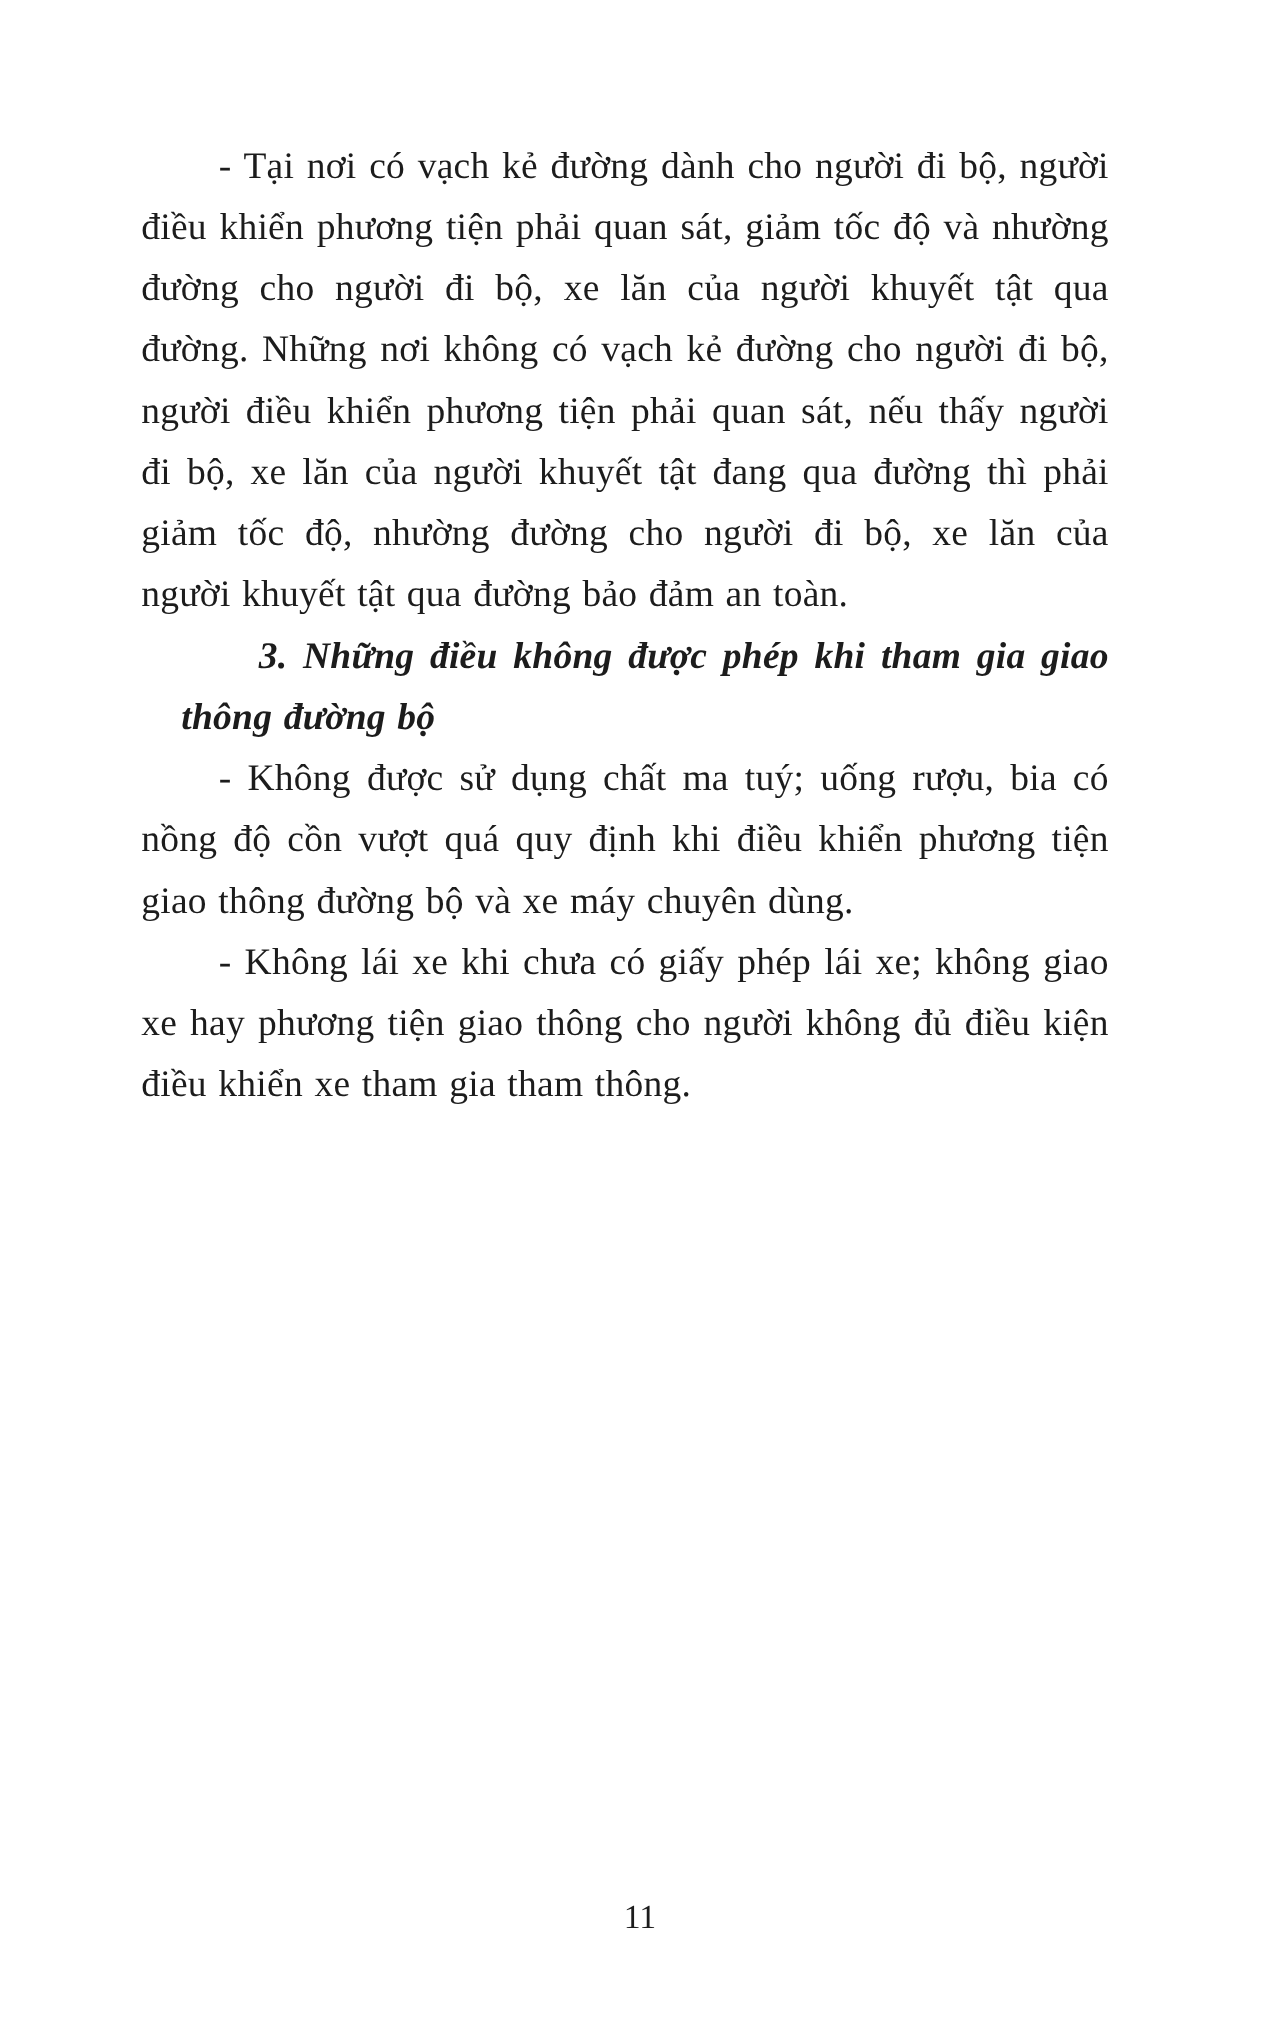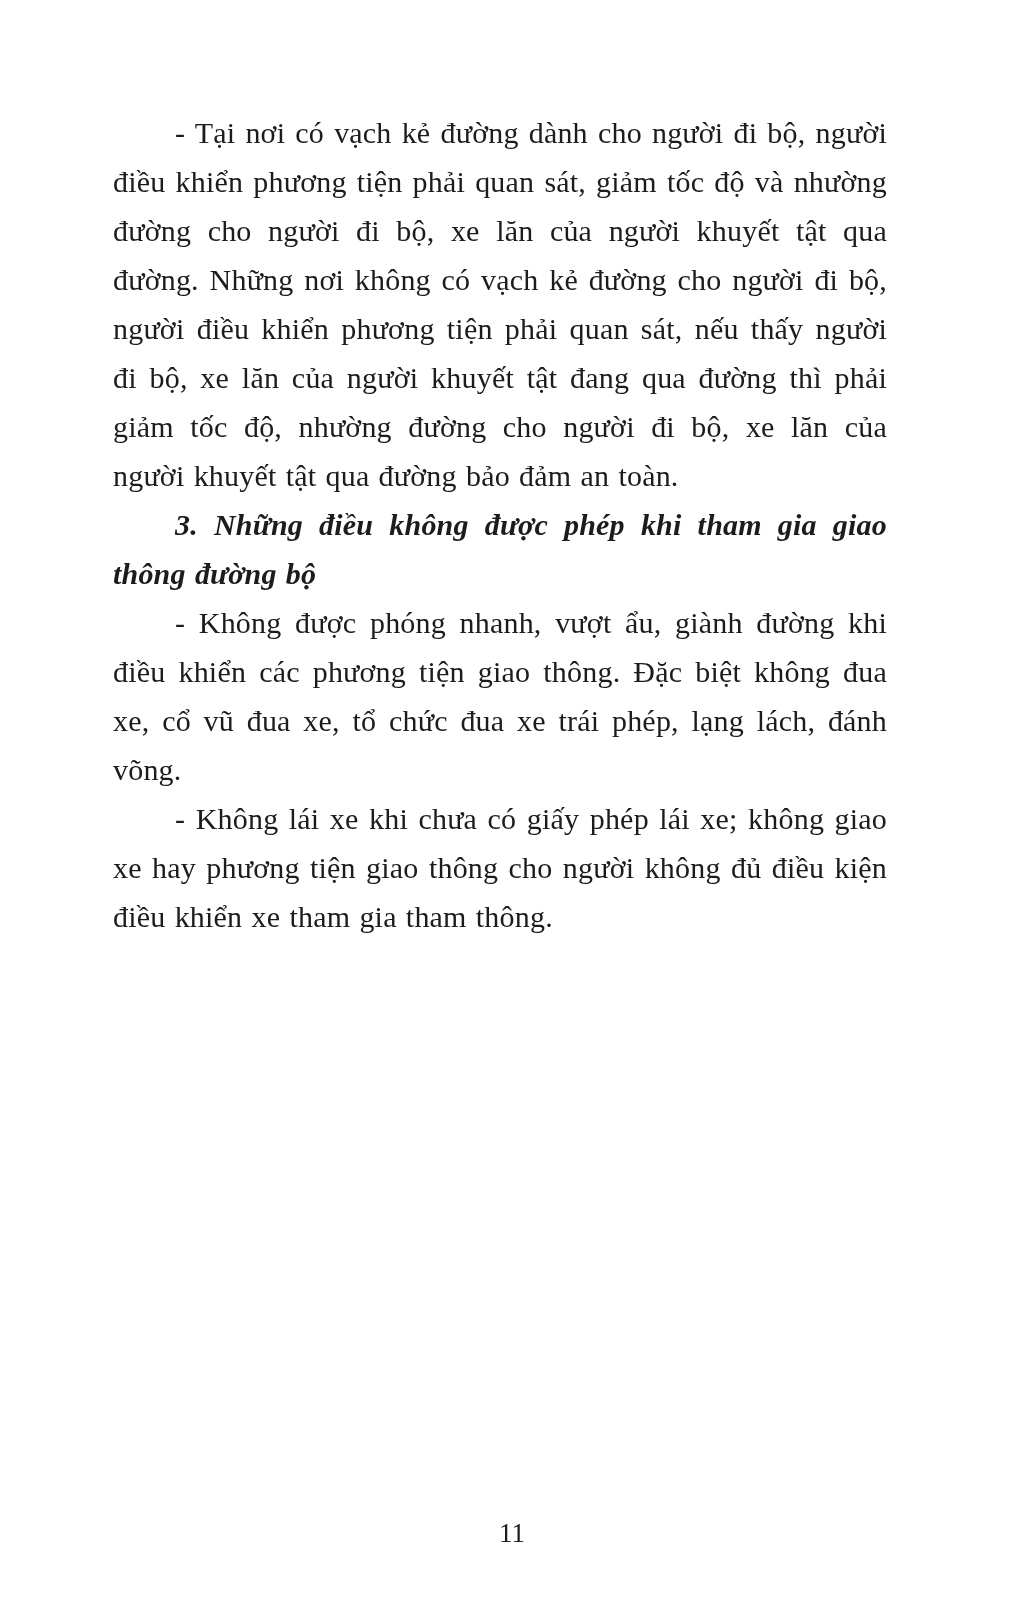--- a/index.html
+++ b/index.html
@@ -29,36 +29,37 @@
       font-size: 30px;
       line-height: 49px;
       text-indent: 62px;
       margin: 0;
       letter-spacing: 0.2px;
       word-spacing: 1.5px;
     }
     .heading {
       font-weight: bold;
       font-style: italic;
+      margin-left: 32px;
     }
     .page-number {
       position: absolute;
       left: 0;
       right: 0;
       bottom: 66px;
       text-align: center;
       font-size: 27px;
       color: #1c1c1c;
       font-family: "Liberation Serif", serif;
     }
   </style>
 </head>
 <body>
 
 <div class="page">
   <div class="text-block">
     <p class="para">- Tại nơi có vạch kẻ đường dành cho người đi bộ, người điều khiển phương tiện phải quan sát, giảm tốc độ và nhường đường cho người đi bộ, xe lăn của người khuyết tật qua đường. Những nơi không có vạch kẻ đường cho người đi bộ, người điều khiển phương tiện phải quan sát, nếu thấy người đi bộ, xe lăn của người khuyết tật đang qua đường thì phải giảm tốc độ, nhường đường cho người đi bộ, xe lăn của người khuyết tật qua đường bảo đảm an toàn.</p>
     <p class="para heading">3. Những điều không được phép khi tham gia giao thông đường bộ</p>
-    <p class="para">- Không được phóng nhanh, vượt ẩu, giành đường khi điều khiển các phương tiện giao thông. Đặc biệt không đua xe, cổ vũ đua xe, tổ chức đua xe trái phép, lạng lách, đánh võng.</p>
+    <p class="para">- Không được sử dụng chất ma tuý; uống rượu, bia có nồng độ cồn vượt quá quy định khi điều khiển phương tiện giao thông đường bộ và xe máy chuyên dùng.</p>
     <p class="para">- Không lái xe khi chưa có giấy phép lái xe; không giao xe hay phương tiện giao thông cho người không đủ điều kiện điều khiển xe tham gia tham thông.</p>
   </div>
   <div class="page-number">11</div>
 </div>
 
 </body></html>

